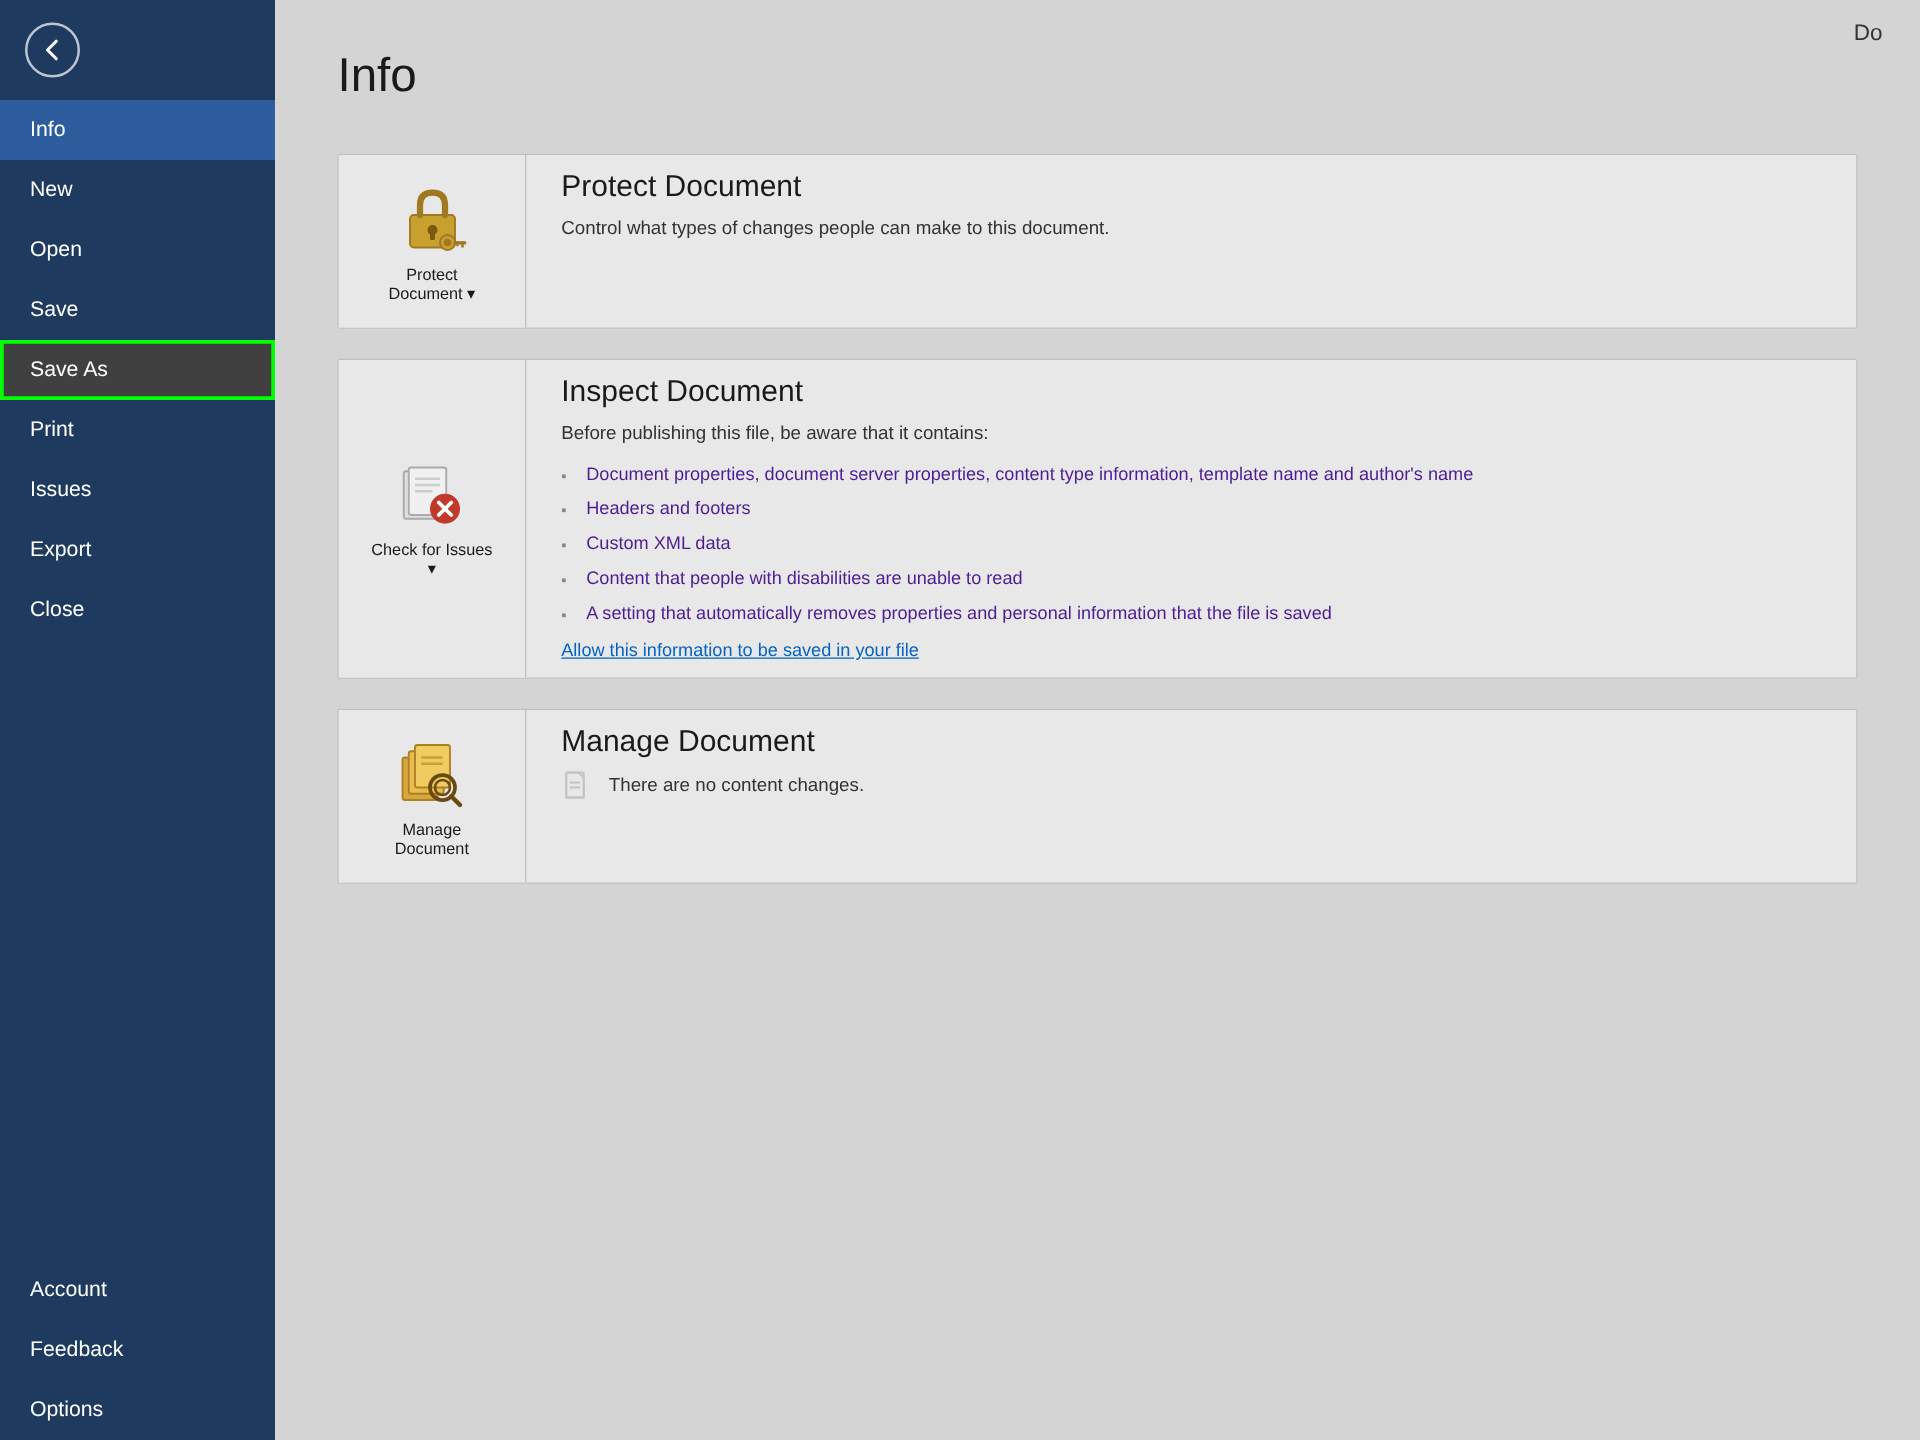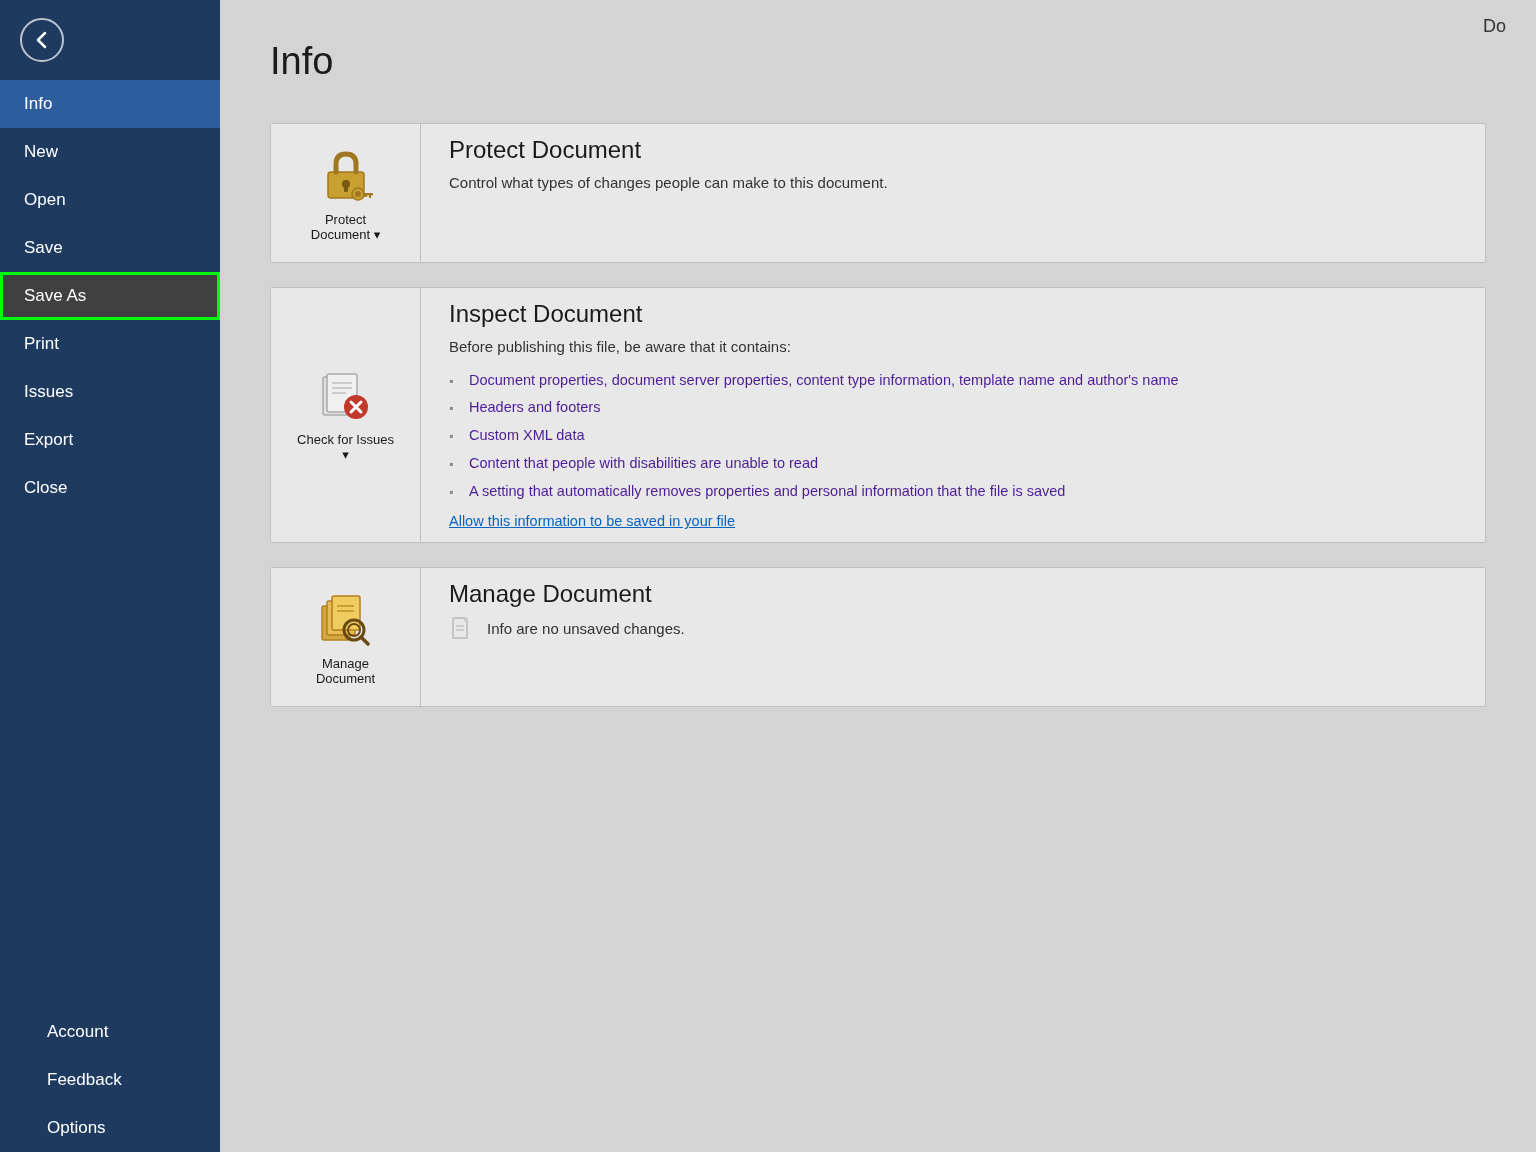--- a/index.html
+++ b/index.html
@@ -58,21 +58,20 @@
       outline: 3px solid #00ff00;
       outline-offset: -3px;
     }
 
     .nav-spacer {
       flex: 1;
     }
 
     .nav-bottom {
       border-top: none;
-      padding-left: 23px;
     }
 
     
     .main-content {
       flex: 1;
       background: #d4d4d4;
       padding: 40px 50px;
       overflow-y: auto;
     }
 
@@ -349,18 +348,18 @@
       </div>
       <div class="info-card-body">
         <div class="card-title">Manage Document</div>
         <div class="manage-row">
           <svg class="manage-doc-icon" viewBox="0 0 26 26">
             <rect x="4" y="2" width="14" height="20" rx="1" fill="none" stroke="#aaa" stroke-width="1.5"></rect>
             <polyline points="4,2 14,2 18,6 18,22 4,22 4,2" fill="none" stroke="#aaa" stroke-width="1.5"></polyline>
             <line x1="7" y1="10" x2="15" y2="10" stroke="#aaa" stroke-width="1.5"></line>
             <line x1="7" y1="14" x2="15" y2="14" stroke="#aaa" stroke-width="1.5"></line>
           </svg>
-          <div class="card-desc">Info are no unsaved changes.</div>
+          <div class="card-desc">There are no content changes.</div>
         </div>
       </div>
     </div>
   </div>
 </div>
 
 </body></html>

